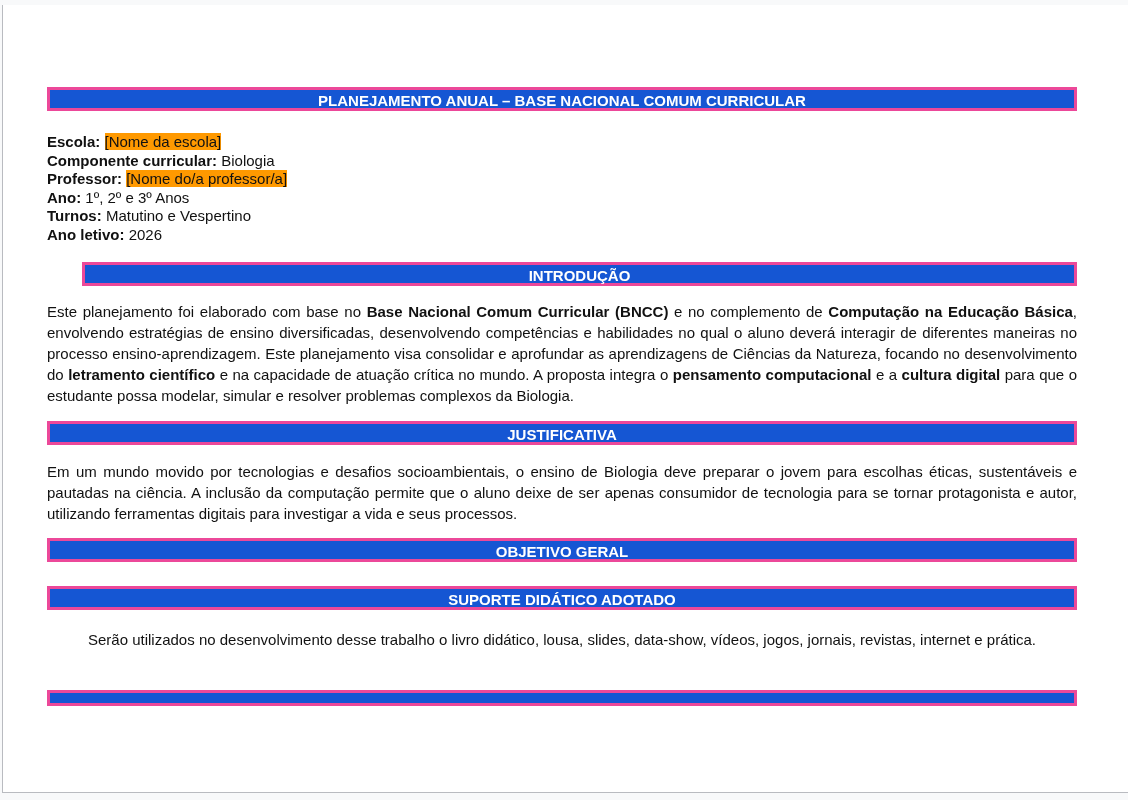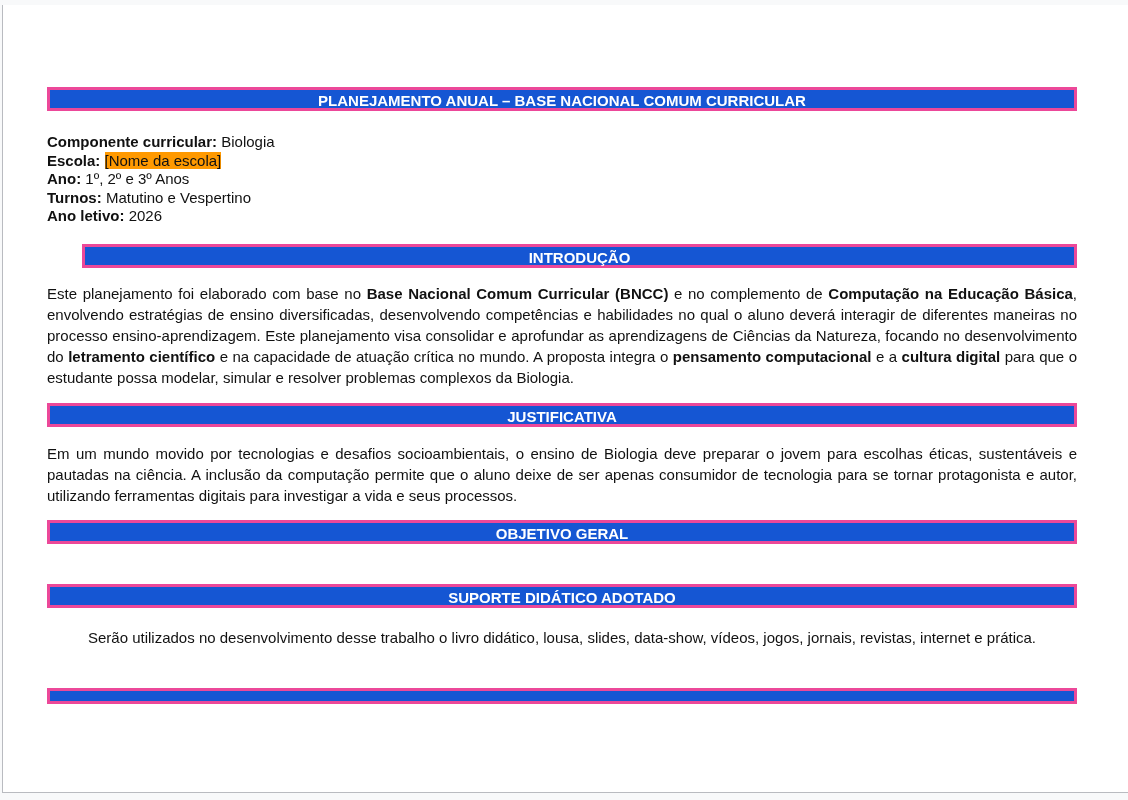--- a/index.html
+++ b/index.html
@@ -37,37 +37,38 @@
   .info-block{margin-top:22px;font-size:15px;line-height:18.5px;}
   .info-row b{font-weight:bold;}
   .hl{background:var(--field-highlight);}
   .para{font-size:15px;line-height:21px;text-align:justify;margin:0;}
   .bar-intro{margin-top:18px;margin-left:35px;}
   .para-intro{margin-top:15px;}
   .bar-just{margin-top:15px;}
   .para-just{margin-top:16px;}
   .bar-obj{margin-top:14px;}
   .para-obj{margin-top:19px;}
-  .bar-sup{margin-top:40px;}
+  .bar-sup{margin-top:24px;}
   .para-sup{margin-top:19px;text-align:center;}
   .bar-partial{margin-top:40px;height:16px;}
 </style>
 </head>
 <body>
 
 <div class="page">
   <div class="content">
 
     <div class="sec-bar title-bar">
       <span>PLANEJAMENTO ANUAL – BASE NACIONAL COMUM CURRICULAR</span>
     </div>
 
     <div class="info-block">
+      <div class="info-row"><b>Escola:</b> <span class="hl">[Nome da escola]</span></div>
       <div class="info-row"><b>Componente curricular:</b> <span>Biologia</span></div>
-      <div class="info-row"><b>Escola:</b> <span class="hl">[Nome da escola]</span></div>
+      <div class="info-row"><b>Professor:</b> <span class="hl">[Nome do/a professor/a]</span></div>
       <div class="info-row"><b>Ano:</b> <span>1º, 2º e 3º Anos</span></div>
       <div class="info-row"><b>Turnos:</b> <span>Matutino e Vespertino</span></div>
       <div class="info-row"><b>Ano letivo:</b> <span>2026</span></div>
     </div>
 
     <div class="sec-bar bar-intro">
       <span>INTRODUÇÃO</span>
     </div>
     <p class="para para-intro"><span>Este planejamento foi elaborado com base no </span><b>Base Nacional Comum Curricular (BNCC)</b><span> e no complemento de </span><b>Computação na Educação Básica</b><span>, envolvendo estratégias de ensino diversificadas, desenvolvendo competências e habilidades no qual o aluno deverá interagir de diferentes maneiras no processo ensino-aprendizagem. Este planejamento visa consolidar e aprofundar as aprendizagens de Ciências da Natureza, focando no desenvolvimento do </span><b>letramento científico</b><span> e na capacidade de atuação crítica no mundo. A proposta integra o </span><b>pensamento computacional</b><span> e a </span><b>cultura digital</b><span> para que o estudante possa modelar, simular e resolver problemas complexos da Biologia.</span></p>
 

